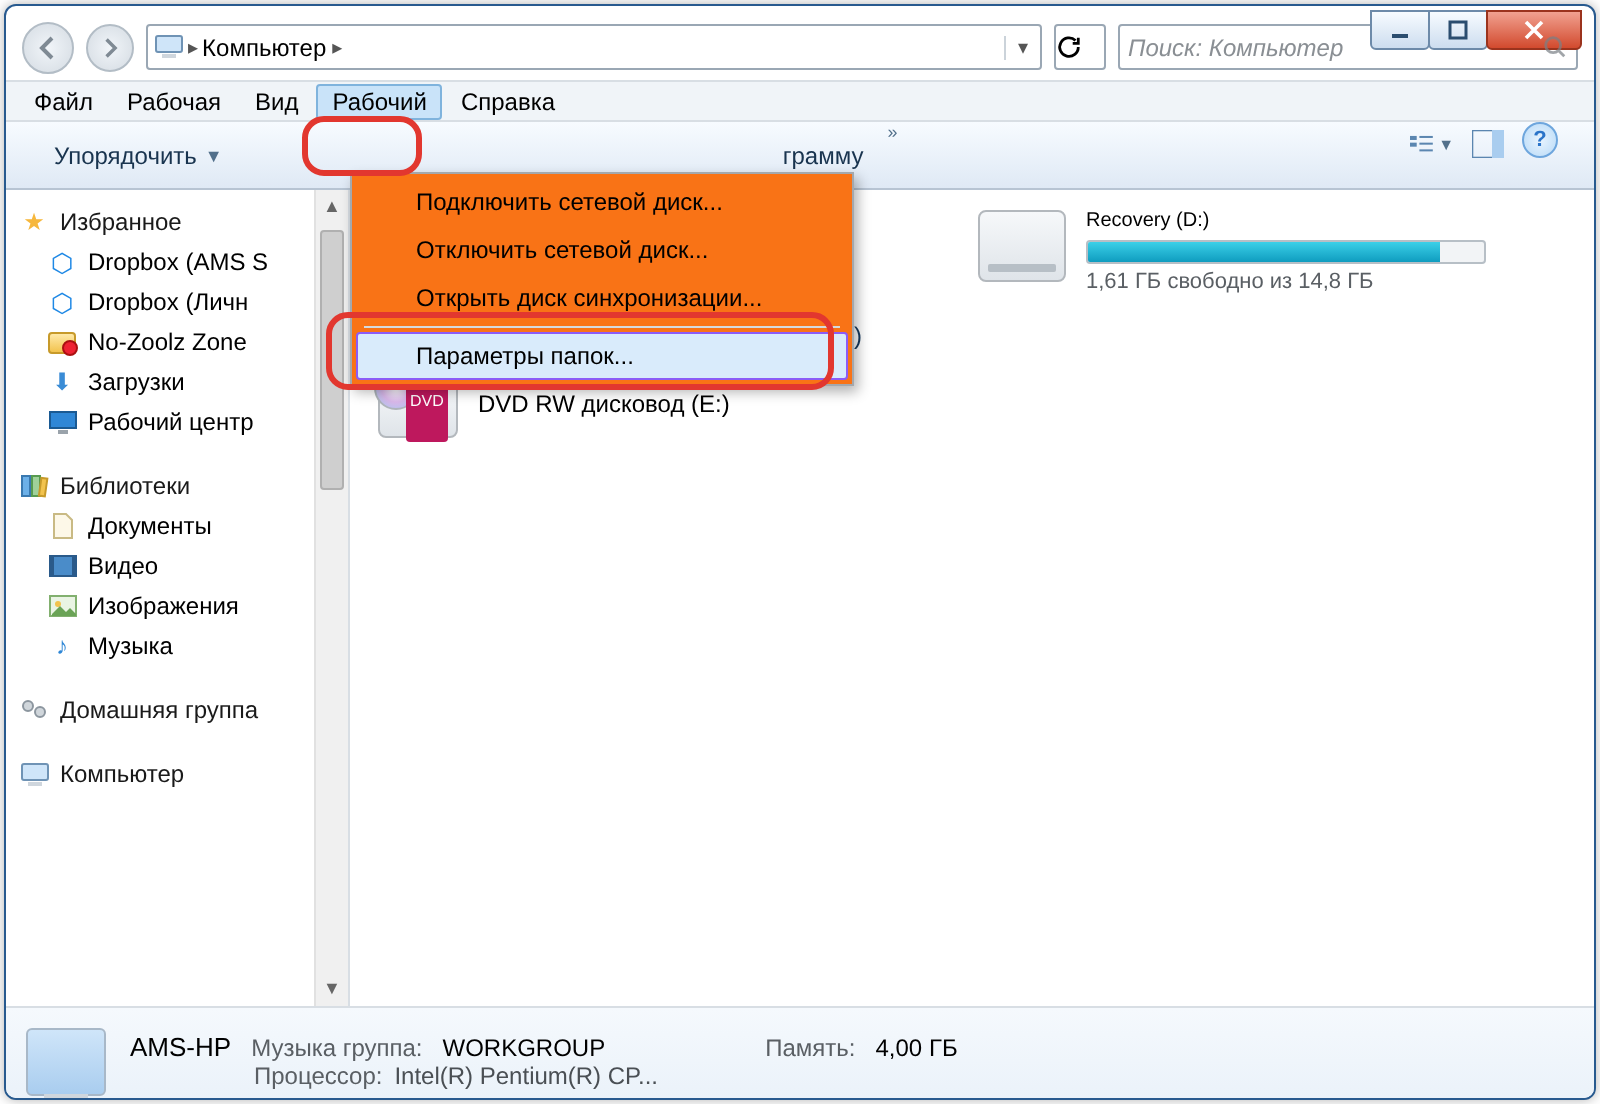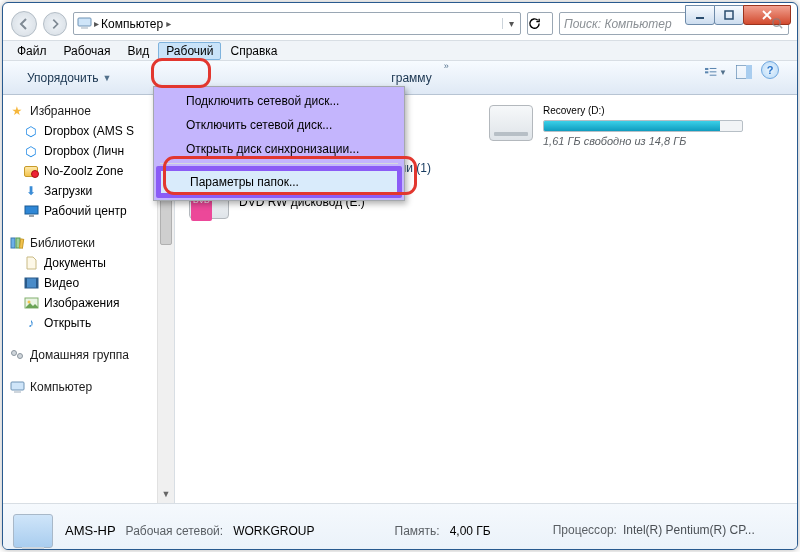--- a/index.html
+++ b/index.html
@@ -52,42 +52,42 @@
 
 .content { flex: 1; padding: 10px 14px; position: relative; }
 .drive-row { display: flex; gap: 30px; margin-bottom: 14px; }
 .drive { display: flex; gap: 10px; width: 270px; }
 .drive-ico { width: 44px; height: 36px; border: 1px solid #b3b8bd; border-radius: 4px; background: linear-gradient(#f6f8fa,#dfe4e9); position: relative; }
 .drive-ico::after { content: ""; position: absolute; left: 4px; right: 4px; bottom: 4px; height: 4px; background: #b7bfc6; border-radius: 1px; }
 .drive-info { flex: 1; }
 .dname { font-size: 10px; margin-bottom: 4px; }
 .bar { width: 200px; height: 12px; border: 1px solid #b7bfc6; border-radius: 2px; overflow: hidden; background: #f2f4f6; }
 .bar .fill { height: 100%; background: linear-gradient(#3bd0e8,#0f9cbf); }
-.dstat { font-size: 11px; color: #5a5f64; margin-top: 3px; font-style: italic; }
+.dstat { font-size: 11px; color: #5a5f64; margin-top: 3px; }
 
 .section-h { display: flex; align-items: center; gap: 6px; color: #163a5f; margin: 8px 0 10px; }
 .section-h .tri { font-size: 10px; color: #5b7a98; }
 .dvd { display: flex; align-items: center; gap: 10px; }
 .dvd-ico { width: 40px; height: 34px; position: relative; }
 .dvd-ico .tray { position: absolute; inset: 6px 0 0 0; border: 1px solid #b3b8bd; border-radius: 4px; background: linear-gradient(#f6f8fa,#dfe4e9); }
 .dvd-ico .disc { position: absolute; width: 22px; height: 22px; border-radius: 50%; background: radial-gradient(#fff,#d9b8ea,#9fc8ee); left: -2px; top: -2px; border: 1px solid #aeb4ba; }
-.dvd-ico .tag { position: absolute; bottom: -2px; left: 2px; font-size: 8px; background: #ec4899; color: #fff; padding: 16px 2px; border-radius: 2px; }
+.dvd-ico .tag { position: absolute; bottom: -2px; left: 14px; font-size: 8px; background: #be185d; color: #fff; padding: 16px 2px; border-radius: 2px; }
 
 .details { height: 54px; border-top: 1px solid #d8dee4; background: linear-gradient(#f5f9fd,#e9f1f9); display: flex; align-items: center; padding: 0 10px; gap: 12px; }
 .pc-ico { width: 40px; height: 34px; border: 1px solid #a8b8c8; border-radius: 3px; background: linear-gradient(#cfe5f9,#a9cdef); position: relative; }
 .pc-ico::after { content: ""; position: absolute; left: 8px; right: 8px; bottom: -5px; height: 5px; background: #cfd6dd; border-radius: 0 0 2px 2px; }
-.det-main { display: flex; flex-direction: row; }
+.det-main { display: flex; flex-direction: column; }
 .det-name { font-size: 13px; }
 .det-row { display: flex; gap: 6px; color: #4a4f54; font-size: 11px; }
 .det-lbl { color: #5a5f64; }
 
-.dropdown { position: absolute; left: 150px; top: 83px; width: 252px; background: #c4b5fd; border: 1px solid #a4a8ad; box-shadow: 2px 3px 6px rgba(0,0,0,.3); z-index: 50; padding: 2px; }
+.dropdown { position: absolute; left: 172px; top: 83px; width: 252px; background: #f97316; border: 1px solid #a4a8ad; box-shadow: 2px 3px 6px rgba(0,0,0,.3); z-index: 50; padding: 2px; }
 .dropdown .dd-item { padding: 5px 10px 5px 30px; font-size: 12px; }
 .dropdown .dd-sep { height: 1px; background: #d5d9dd; margin: 2px 4px; }
-.dropdown .dd-item.hover { background: #d9ebfb; border: 5px solid #8b5cf6; border-radius: 2px; padding: 4px 20px 4px 29px; }
+.dropdown .dd-item.hover { background: #d9ebfb; border: 1px solid #8b5cf6; border-radius: 2px; padding: 4px 20px 4px 29px; }
 
 .annot { position: absolute; border: 3px solid #e2372f; border-radius: 11px; z-index: 100; pointer-events: none; }
 .annot.a1 { left: 148px; top: 55px; width: 60px; height: 30px; }
 .annot.a2 { left: 160px; top: 153px; width: 254px; height: 39px; }
 </style>
 </head>
 <body>
 
 <div class="window">
 
@@ -260,21 +260,21 @@
               <svg width="15" height="12" viewBox="0 0 15 12">
                 <rect x="1" y="1" width="13" height="10" fill="#eaf4e4" stroke="#82b06f"></rect>
                 <circle cx="5" cy="5" r="1.5" fill="#f2c34e"></circle>
                 <path d="M2 10l4-4 3 3 2-2 3 3v1H2z" fill="#6aa356"></path>
               </svg>
             </span>
             <span>Изображения</span>
           </div>
         <div class="item">
             <span class="iicon" style="color:#2f87d6">♪</span>
-            <span>Открыть</span>
+            <span>Музыка</span>
           </div>
       </div>
       <div class="grp">
         <div class="grp-h">
             <span class="gicon">
               <svg width="16" height="14" viewBox="0 0 16 14">
                 <circle cx="5" cy="5" r="2.5" fill="#d0d6db" stroke="#8c969f"></circle>
                 <circle cx="11" cy="8" r="2.5" fill="#d0d6db" stroke="#8c969f"></circle>
               </svg>
             </span>
@@ -337,21 +337,21 @@
         <span>DVD RW дисковод (E:)</span>
       </div>
     </div>
   </div>
 
   <div class="details">
     <div class="pc-ico"></div>
     <div class="det-main">
       <div style="display:flex;gap:10px;align-items:baseline">
         <span class="det-name">AMS-HP</span>
-        <span class="det-lbl">Рабочая сетевой:</span>
+        <span class="det-lbl">Музыка группа:</span>
         <span>WORKGROUP</span>
         <span style="width:60px"></span>
         <span class="det-lbl">Память:</span>
         <span>4,00 ГБ</span>
       </div>
       <div class="det-row">
         <span style="width:56px"></span>
         <span class="det-lbl">Процессор:</span>
         <span>Intel(R) Pentium(R) CP...</span>
       </div>

